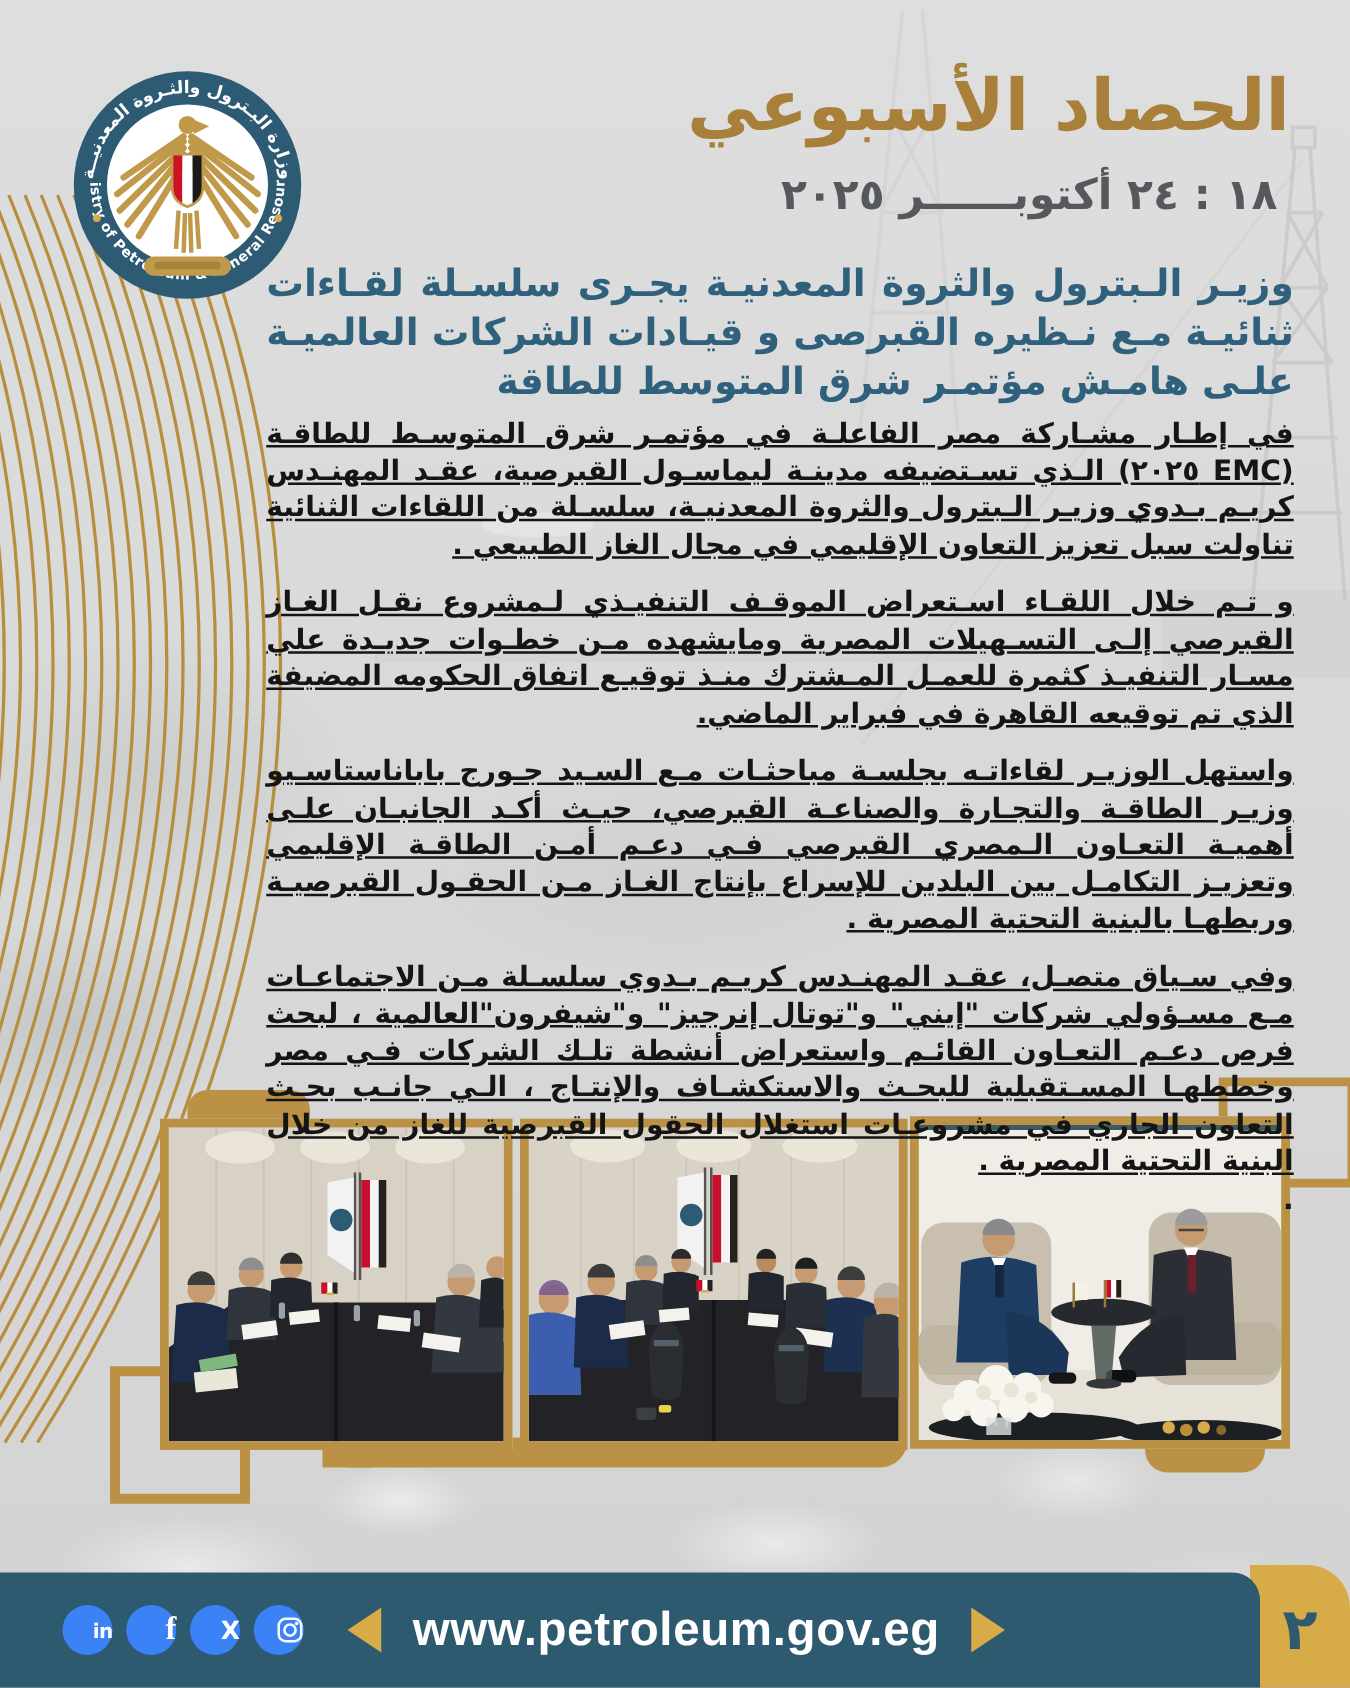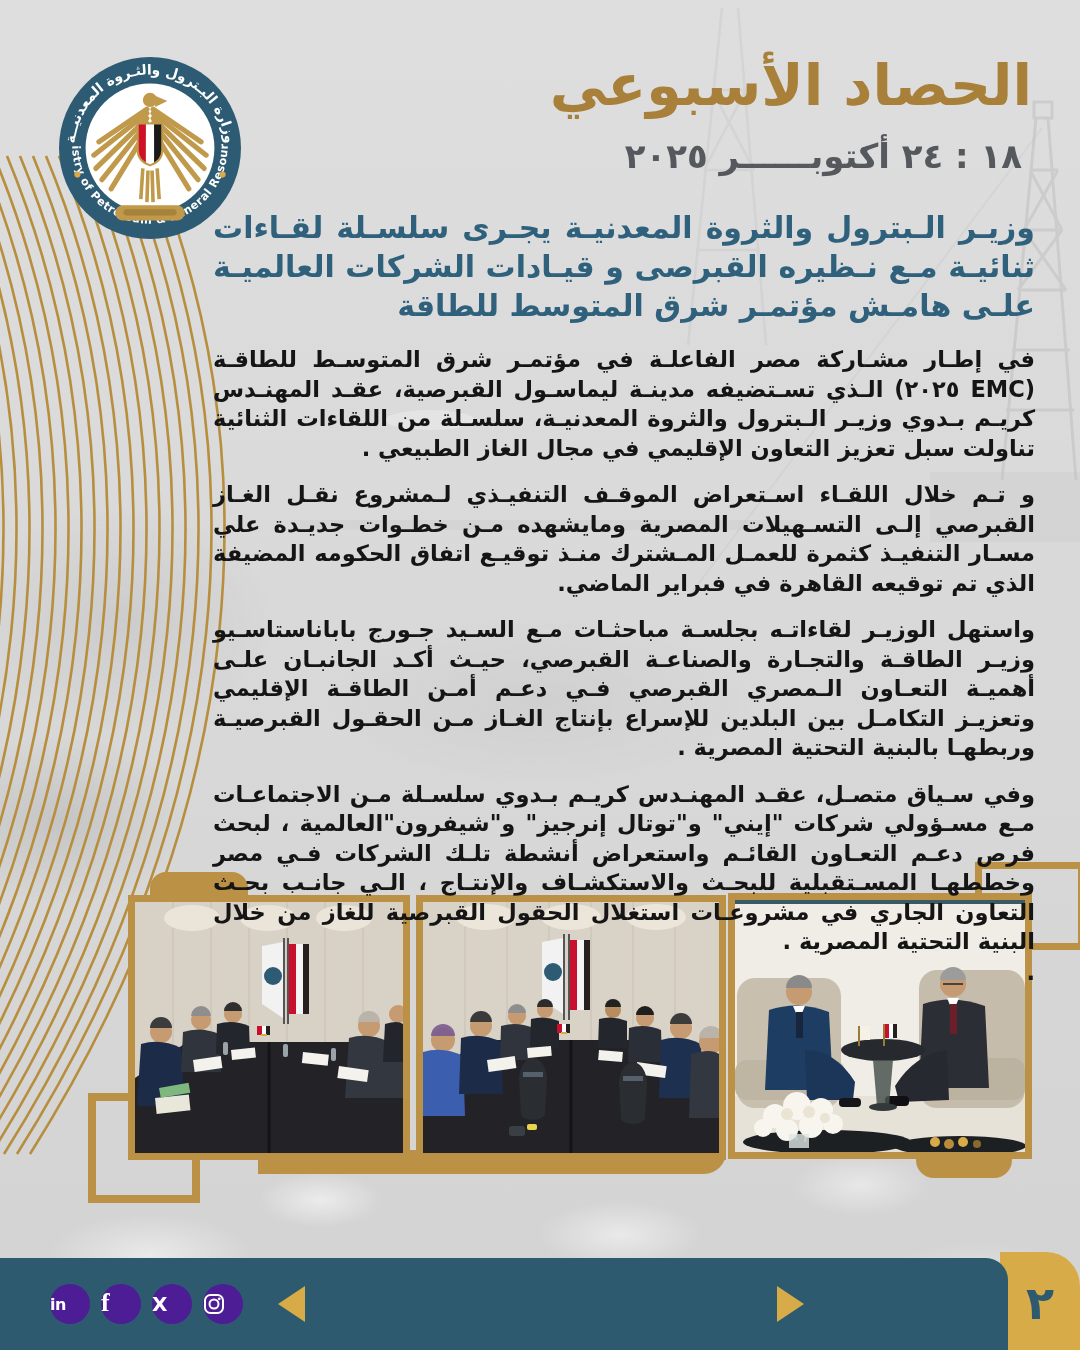--- a/index.html
+++ b/index.html
@@ -21,23 +21,23 @@
   .gold-arcs{position:absolute;left:0;top:152px;width:262px;height:1010px;overflow:hidden;z-index:2;}
   
   .logo-wrap{position:absolute;left:58px;top:56px;width:184px;height:184px;z-index:6;}
   .page-title{position:absolute;right:48px;top:52px;z-index:5;direction:rtl;
     font-size:57px;font-weight:bold;color:#a8803a;}
   .page-date{position:absolute;right:58px;top:136px;z-index:5;direction:rtl;text-align:right;
     font-size:34px;font-weight:bold;color:#55585c;}
   
   .article{position:absolute;right:45px;top:208px;width:822px;z-index:5;direction:rtl;}
   .headline{font-size:30px;line-height:39px;font-weight:bold;color:#2f617c;
-    text-align:justify;margin:0 0 20px 0;}
+    text-align:justify;margin:0 0 8px 0;}
   .body-p{font-size:22.5px;line-height:29.5px;font-weight:bold;color:#151515;
-    text-align:justify;margin:0 0 17px 0;}
+    text-align:justify;margin:0 0 17px 0;text-decoration:underline;}
   .trailing-dot{font-size:22.5px;font-weight:bold;color:#151515;text-align:right;margin:0;}
   
   .gold{background:#bb9145;}
   .deco{position:absolute;z-index:3;}
   .outlineA{left:975px;top:862px;width:96px;height:74px;border:7px solid #bb9145;}
   .outlineB{left:88px;top:1093px;width:96px;height:94px;border:8px solid #bb9145;}
   .tab-top1{left:150px;top:872px;width:98px;height:34px;border-radius:16px 16px 0 0;}
   .strip-bot2{left:258px;top:1150px;width:468px;height:24px;border-radius:0 0 22px 0px;}
   .strip-bot2:before{content:"";position:absolute;left:0;top:0;width:40px;height:24px;
      background:#bb9145;border-radius:0 0 0 22px;}
@@ -47,22 +47,22 @@
   .photo1{left:128px;top:895px;width:282px;height:265px;}
   .photo2{left:416px;top:895px;width:310px;height:265px;}
   .photo3{left:728px;top:893px;width:304px;height:266px;}
   
   .footer-tab{position:absolute;left:1000px;top:1252px;width:80px;height:98px;z-index:7;
      background:#d8ab49;border-top-right-radius:34px;display:flex;align-items:center;justify-content:center;}
   .footer-tab .pnum{color:#2d5a6e;font-size:46px;font-weight:bold;margin-top:4px;}
   .footer-bar{position:absolute;left:0;top:1258px;width:1008px;height:92px;z-index:8;
      background:#2d5a6e;border-top-right-radius:22px;}
   .social{position:absolute;left:50px;top:0;height:92px;display:flex;align-items:center;gap:11px;}
-  .sicon{width:40px;height:40px;border-radius:50%;background:#4c1d95;display:flex;
-     align-items:center;justify-content:flex-start;color:#fff;}
+  .sicon{width:40px;height:40px;border-radius:50%;background:#3b82f6;display:flex;
+     align-items:center;justify-content:flex-end;color:#fff;}
   .sicon.linkedin span{font-size:16px;font-weight:bold;letter-spacing:-.5px;}
   .sicon.facebook span{font-family:"Liberation Serif",serif;font-size:26px;font-weight:bold;margin-top:-2px;}
   .sicon.xicon span{font-size:20px;font-weight:bold;}
   .url-row{position:absolute;left:278px;top:0;width:526px;height:92px;display:flex;
      align-items:center;justify-content:space-between;}
   .tri{width:0;height:0;border-top:18px solid transparent;border-bottom:18px solid transparent;}
   .tri-left{border-right:27px solid #d8ab49;}
   .tri-right{border-left:27px solid #d8ab49;}
   .url{color:#ffffff;font-size:38px;font-weight:bold;font-family:"Liberation Sans",sans-serif;letter-spacing:.5px;}
 </style>
@@ -417,17 +417,18 @@
       <div class="sicon instagram">
         <svg width="22" height="22" viewBox="0 0 22 22">
           <rect x="2" y="2" width="18" height="18" rx="5.5" fill="none" stroke="#fff" stroke-width="2"></rect>
           <circle cx="11" cy="11" r="4.5" fill="none" stroke="#fff" stroke-width="2"></circle>
           <circle cx="16.3" cy="5.8" r="1.4" fill="#fff"></circle>
         </svg>
       </div>
     </div>
     <div class="url-row">
       <div class="tri tri-left"></div>
+      <span class="url">www.petroleum.gov.eg</span>
       <div class="tri tri-right"></div>
     </div>
   </div>
 
 </div>
 
 </body></html>

